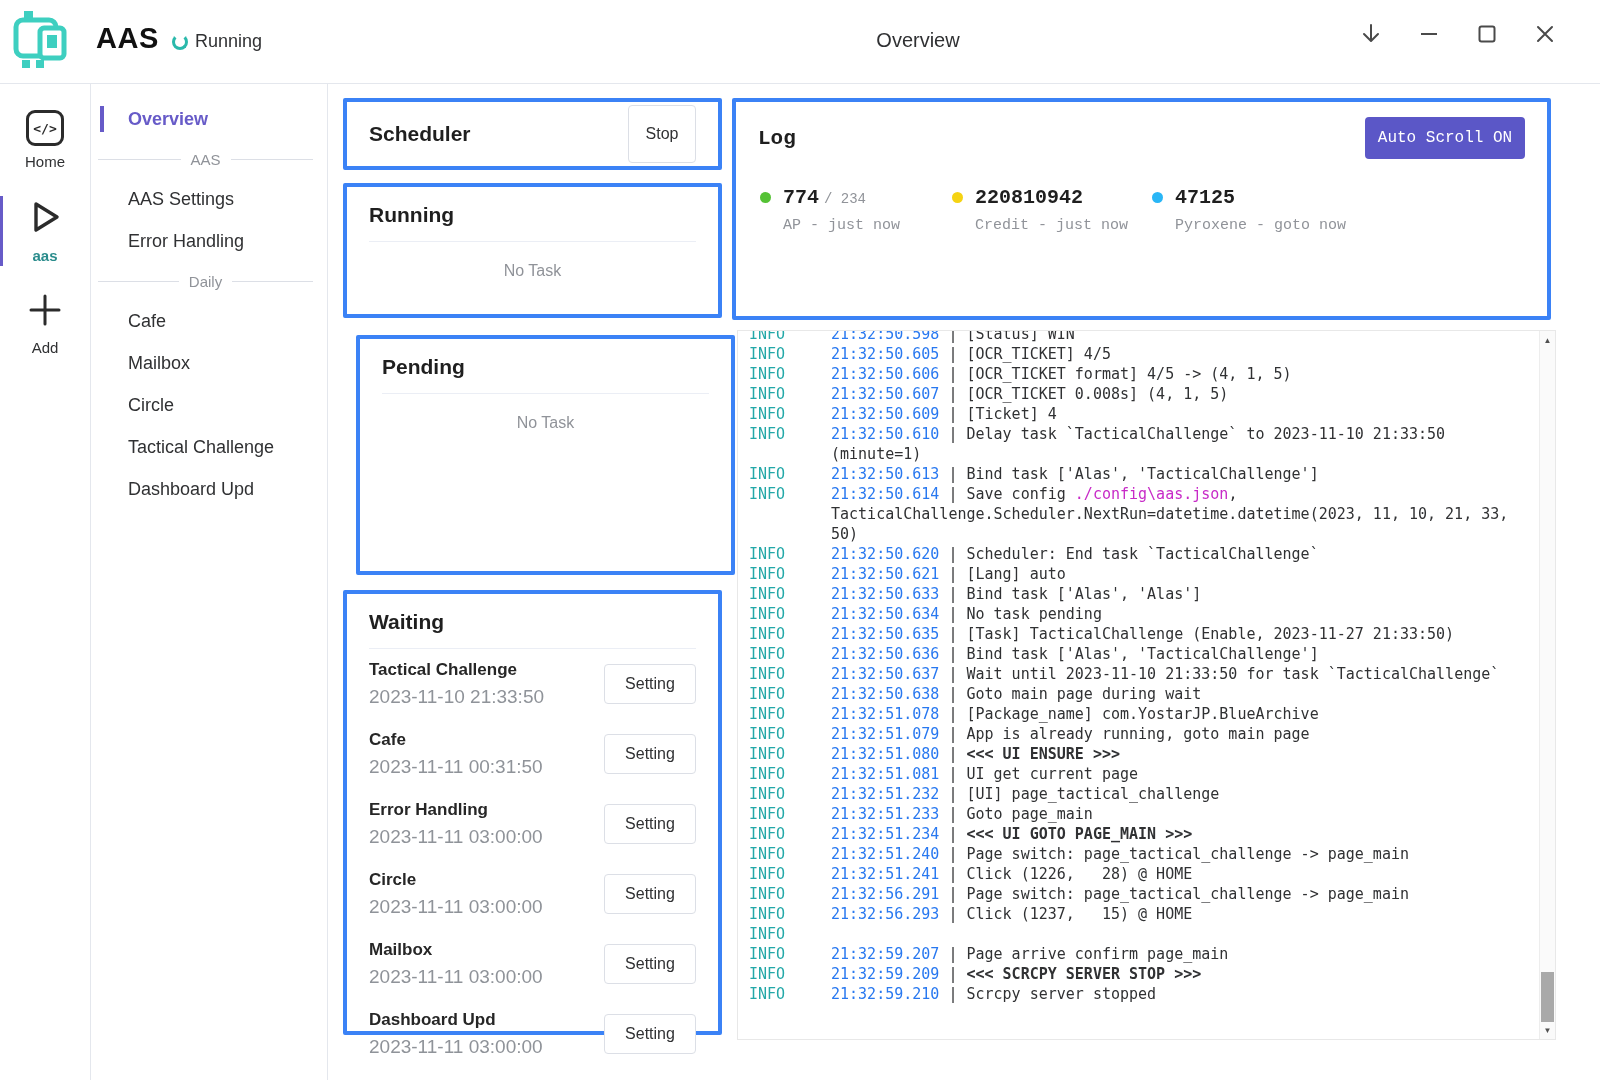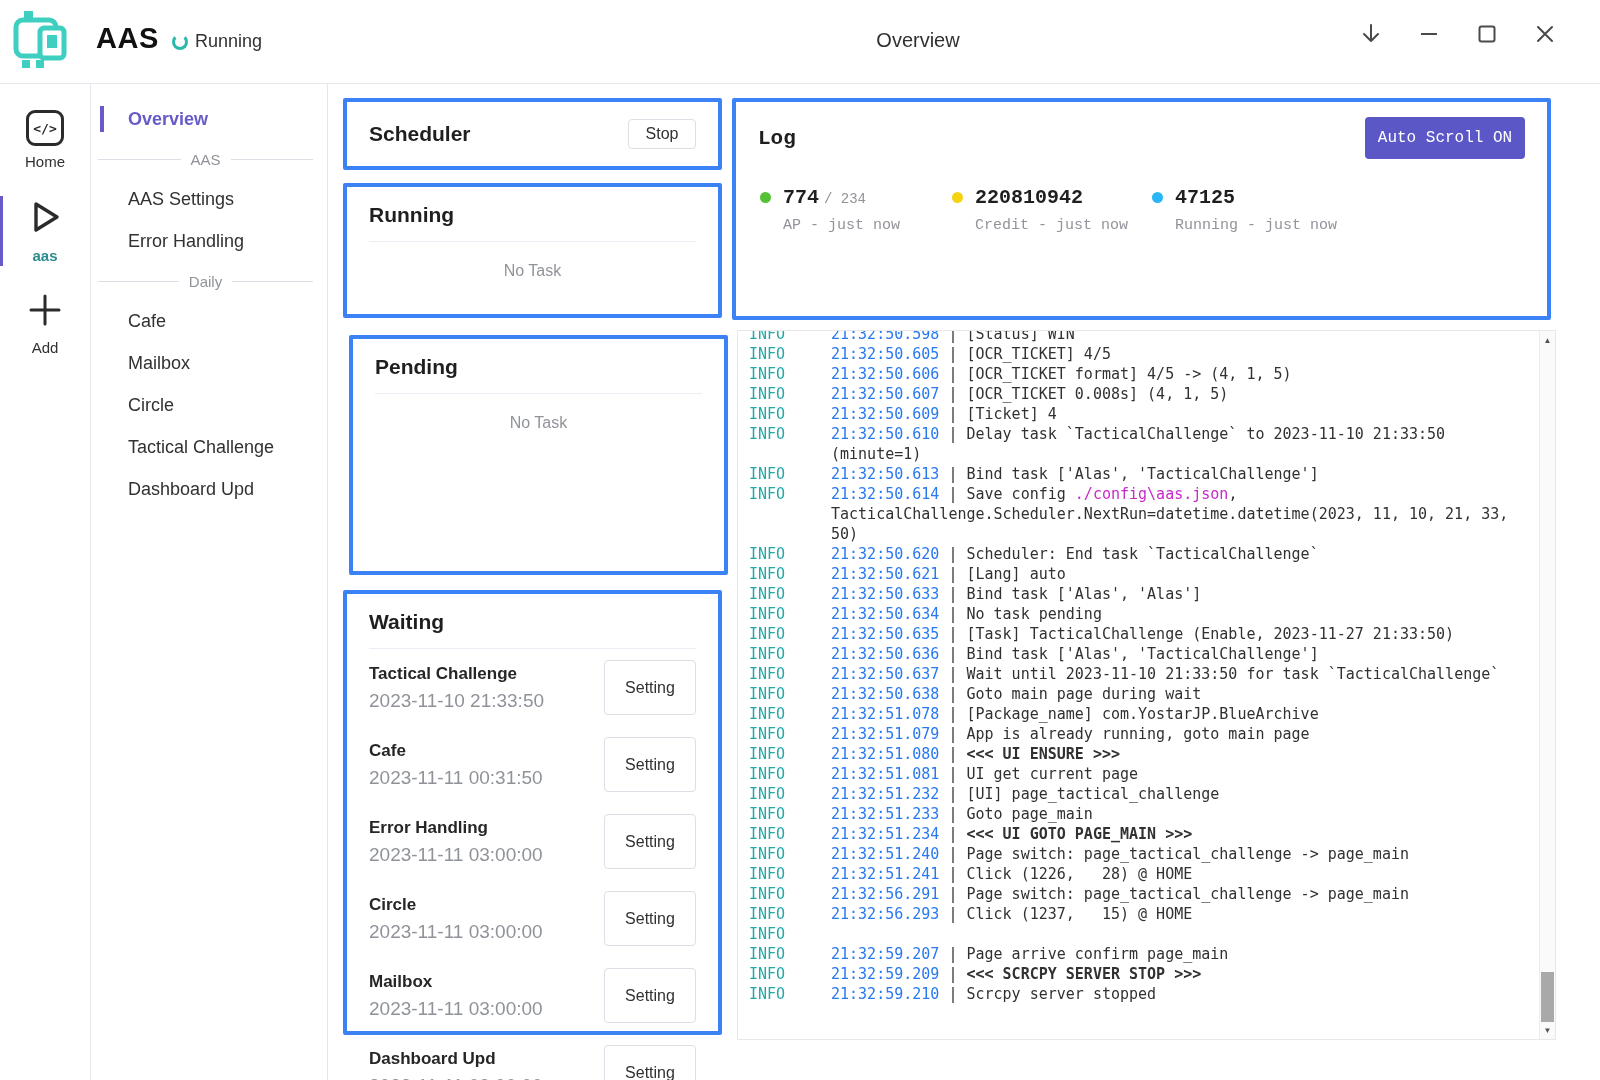--- a/index.html
+++ b/index.html
@@ -37,26 +37,26 @@
 
   
   .main { position:absolute; left:328px; top:84px; width:1272px; height:996px; background:#fff; }
   .card { position:absolute; background:#fff; border:4px solid #3b82f6; border-radius:2px; }
   .card-title { font-size:21px; font-weight:bold; color:#1f1f1f; }
   .card-divider { height:1px; background:#ebeef5; margin-top:14px; }
   .no-task { margin-top:20px; text-align:center; color:#909399; font-size:16px; }
 
   #card-scheduler { left:15px; top:14px; width:379px; height:72px; display:flex; align-items:center; justify-content:space-between; padding:0 22px; }
   #card-running   { left:15px; top:99px;  width:379px; height:135px; padding:16px 22px 0; }
-  #card-pending   { left:21px; top:251px; width:379px; height:240px; padding:16px 22px 0; }
+  #card-pending   { left:28px; top:251px; width:379px; height:240px; padding:16px 22px 0; }
   #card-waiting   { left:15px; top:506px; width:379px; height:445px; padding:16px 22px 0; }
 
   .btn { font-family:inherit; background:#fff; border:1px solid #dcdfe6; border-radius:4px; color:#303133; cursor:pointer; }
-  .stop-btn { width:68px; height:30px; font-size:16px; }
-  .setting-btn { width:92px; height:55px; font-size:16px; }
+  .stop-btn { width:68px; height:58px; font-size:16px; }
+  .setting-btn { width:92px; height:40px; font-size:16px; }
 
   .wait-row { display:flex; align-items:center; justify-content:space-between; padding:11px 0; }
   .wait-name { font-size:17px; font-weight:bold; color:#262626; }
   .wait-date { margin-top:6px; font-size:19px; color:#8f9399; }
 
   
   #card-log { left:404px; top:14px; width:819px; height:222px; padding:15px 22px;font-family:Liberation Mono, monospace; }
   .log-head { display:flex; align-items:center; justify-content:space-between; }
   .autoscroll-btn { width:160px; height:42px; background:#5b57c7; border:none; color:#fff; font-size:16px; border-radius:4px; cursor:pointer; font-family:inherit; }
   .stats { display:flex; margin-top:27px; margin-left:2px; }
@@ -255,21 +255,21 @@
             <span class="dot" style="background: rgb(245, 211, 19);"></span>
             <div class="stat-col">
               <div class="stat-value"><span class="v">220810942</span></div>
               <div class="stat-label">Credit - just now</div>
             </div>
           </div>
           <div class="stat">
             <span class="dot" style="background: rgb(41, 182, 246);"></span>
             <div class="stat-col">
               <div class="stat-value"><span class="v">47125</span></div>
-              <div class="stat-label">Running - just now</div>
+              <div class="stat-label">Pyroxene - goto now</div>
             </div>
           </div>
         </div>
     </div>
 
     <div id="console">
       <div class="log-scroll" id="log-lines">
           <div class="log-row">
             <span class="lvl">INFO</span>
             <span class="body"><span class="ts">21:32:50.598</span><span class="sep"> | </span><span>[Status] WIN</span></span>

